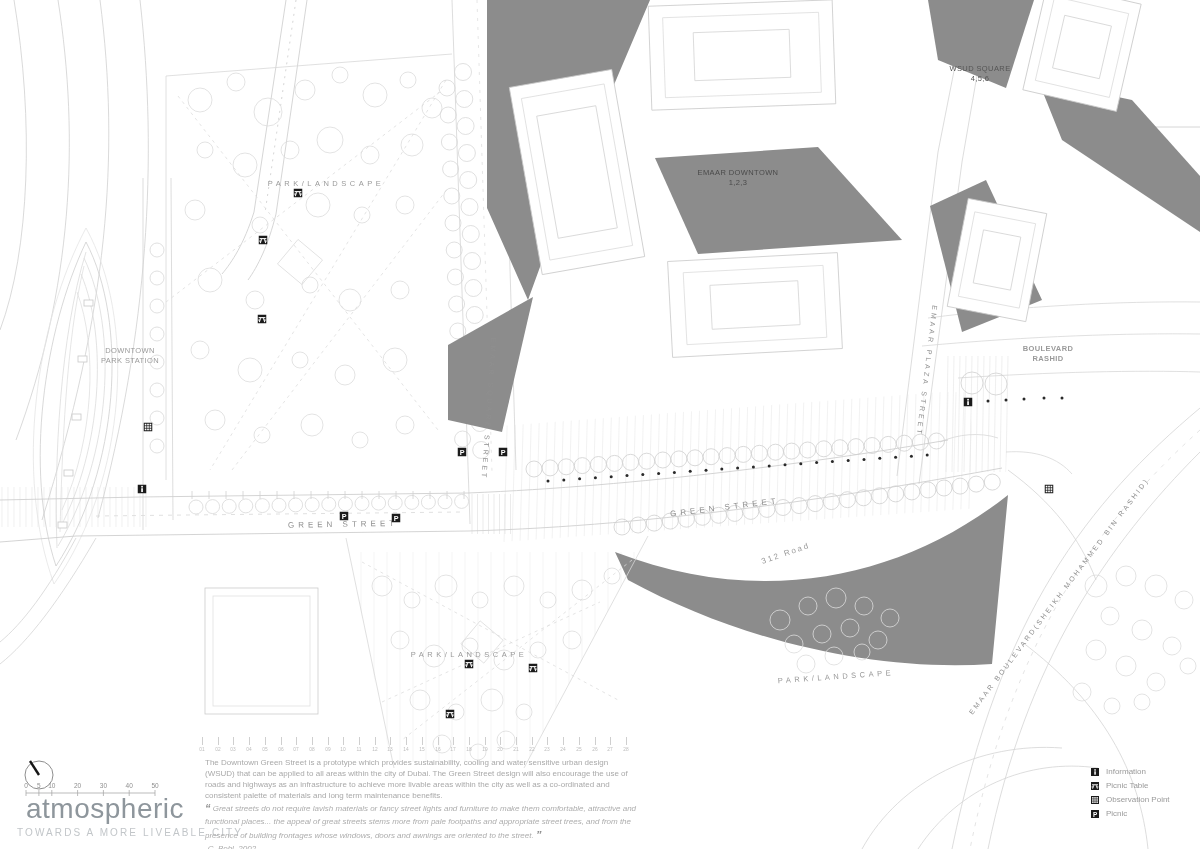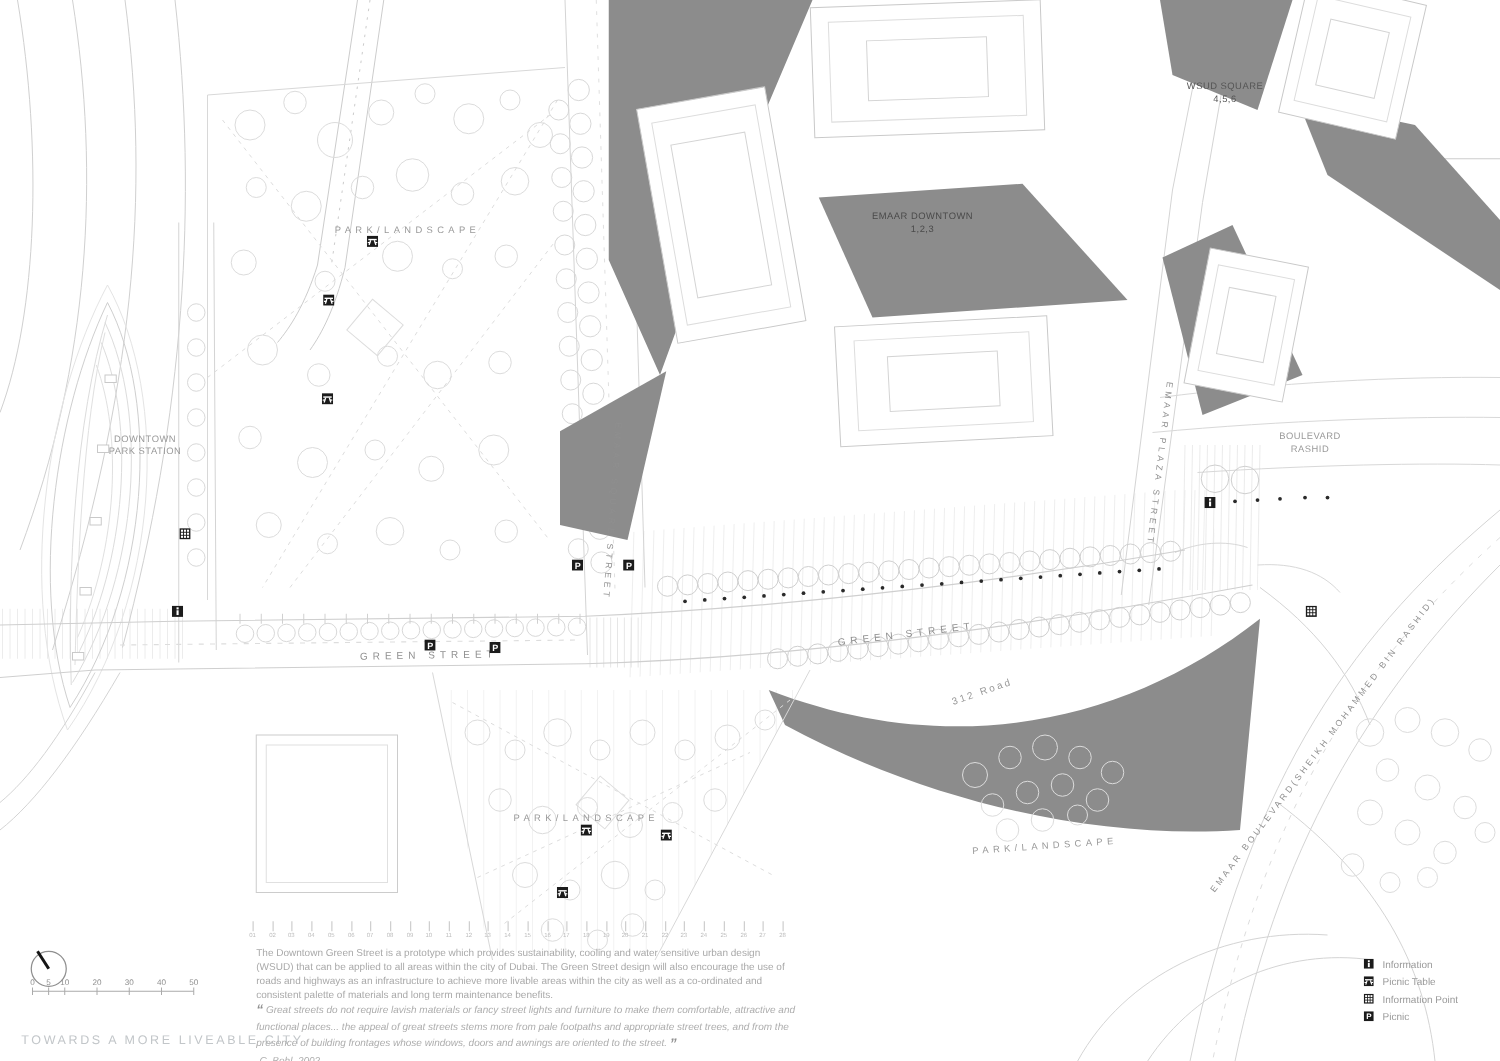--- a/index.html
+++ b/index.html
@@ -15,21 +15,21 @@
   .logo-tag{position:absolute;left:17px;top:827px;font-size:10px;color:#c2c6c9;letter-spacing:2.1px;}
   .descr{position:absolute;left:205px;top:757px;width:428px;font-size:8px;line-height:1.38;color:#a9a9a9;}
   .quote{position:absolute;left:205px;top:801px;width:438px;font-size:8px;line-height:1.4;color:#adadad;}
   .qtext{font-style:italic;}
   .qmark{font-weight:bold;font-style:italic;font-size:11px;color:#8f8f8f;vertical-align:-1px;}
   .qattr{font-style:italic;color:#adadad;}
   .ruler{position:absolute;left:198px;top:737px;width:436px;height:17px;}
   .ruler .tick{position:absolute;top:0;width:1px;height:8px;background:#cfcfcf;}
   .ruler .num{position:absolute;top:9px;width:14px;margin-left:-7px;text-align:center;font-size:6px;color:#bdbdbd;transform:scale(0.8);}
   .legend{position:absolute;left:1091px;top:767px;}
-  .legend-row{display:flex;align-items:flex-start;margin-bottom:5px;height:9px;}
+  .legend-row{display:flex;align-items:flex-end;margin-bottom:5px;height:9px;}
   .legend-label{font-size:8px;color:#9a9a9a;margin-left:7px;}
 </style>
 </head>
 <body>
 
 <div class="sheet">
 
   <svg class="layer" id="plan-svg" width="1200" height="849" viewBox="0 0 1200 849">
     <defs>
       <clipPath id="clip-median">
@@ -615,33 +615,33 @@
         <text x="129.2" y="788" font-size="6.5" fill="#8f8f8f" text-anchor="middle" font-family="Liberation Sans,sans-serif">40</text>
         <line x1="155" y1="790" x2="155" y2="796" stroke="#aaaaaa" stroke-width="0.8"></line>
         <text x="155" y="788" font-size="6.5" fill="#8f8f8f" text-anchor="middle" font-family="Liberation Sans,sans-serif">50</text>
       </g>
   </svg>
 
   <div class="layer" id="labels-layer">
       <div class="plan-label" style="left: 326px; top: 184px; font-size: 7.5px; letter-spacing: 3.5px; color: rgb(154, 154, 154); transform: translate(-50%, -50%) rotate(0deg);">
         <div>PARK/LANDSCAPE</div>
       </div>
-      <div class="plan-label" style="left: 116px; top: 356px; font-size: 7.5px; letter-spacing: 0.4px; color: rgb(154, 154, 154); transform: translate(-50%, -50%) rotate(0deg);">
+      <div class="plan-label" style="left: 130px; top: 356px; font-size: 7.5px; letter-spacing: 0.4px; color: rgb(154, 154, 154); transform: translate(-50%, -50%) rotate(0deg);">
         <div>DOWNTOWN</div>
         <div>PARK STATION</div>
       </div>
       <div class="plan-label" style="left: 738px; top: 178px; font-size: 7.5px; letter-spacing: 0.4px; color: rgb(74, 74, 74); transform: translate(-50%, -50%) rotate(0deg);">
         <div>EMAAR DOWNTOWN</div>
         <div>1,2,3</div>
       </div>
       <div class="plan-label" style="left: 980px; top: 74px; font-size: 7.5px; letter-spacing: 0.4px; color: rgb(85, 85, 85); transform: translate(-50%, -50%) rotate(0deg);">
         <div>WSUD SQUARE</div>
         <div>4,5,6</div>
       </div>
-      <div class="plan-label" style="left: 1048px; top: 354px; font-size: 7.5px; letter-spacing: 0.4px; color: rgb(154, 154, 154); transform: translate(-50%, -50%) rotate(0deg);">
+      <div class="plan-label" style="left: 1048px; top: 354px; font-size: 7.5px; letter-spacing: 0.4px; color: rgb(154, 154, 154); transform: translate(-50%, -50%) rotate(0deg); font-weight: bold;">
         <div>BOULEVARD</div>
         <div>RASHID</div>
       </div>
       <div class="plan-label" style="left: 489px; top: 409px; font-size: 7px; letter-spacing: 3px; color: rgb(143, 143, 143); transform: translate(-50%, -50%) rotate(94deg);">
         <div>EMAAR SQUARE STREET</div>
       </div>
       <div class="plan-label" style="left: 927px; top: 371px; font-size: 7px; letter-spacing: 3px; color: rgb(143, 143, 143); transform: translate(-50%, -50%) rotate(97deg);">
         <div>EMAAR PLAZA STREET</div>
       </div>
       <div class="plan-label" style="left: 343px; top: 525px; font-size: 8px; letter-spacing: 4px; color: rgb(143, 143, 143); transform: translate(-50%, -50%) rotate(-1deg);">
@@ -786,20 +786,21 @@
           <rect width="8" height="8" fill="#1b1b1b"></rect>
           <rect x="1" y="2.3" width="6" height="1" fill="#fff"></rect>
           <line x1="2.7" y1="3.3" x2="1.6" y2="6.7" stroke="#fff" stroke-width="0.9"></line>
           <line x1="5.3" y1="3.3" x2="6.4" y2="6.7" stroke="#fff" stroke-width="0.9"></line>
           <rect x="0.6" y="4.5" width="1.7" height="0.9" fill="#fff"></rect>
           <rect x="5.7" y="4.5" width="1.7" height="0.9" fill="#fff"></rect>
         </svg>
       </div>
     </div>
 
+  <div class="logo-word">atmospheric</div>
   <div class="logo-tag">TOWARDS A MORE LIVEABLE CITY</div>
 
   <div class="ruler" id="ruler">
       <div class="tick" style="left: 4px;"></div>
       <div class="num" style="left: 4px;">01</div>
       <div class="tick" style="left: 19.7px;"></div>
       <div class="num" style="left: 19.7px;">02</div>
       <div class="tick" style="left: 35.4px;"></div>
       <div class="num" style="left: 35.4px;">03</div>
       <div class="tick" style="left: 51.1px;"></div>
@@ -895,21 +896,21 @@
             <rect x="3.25" y="1.1" width="1.5" height="1.5" fill="#fff"></rect>
             <rect x="5.4" y="1.1" width="1.5" height="1.5" fill="#fff"></rect>
             <rect x="1.1" y="3.25" width="1.5" height="1.5" fill="#fff"></rect>
             <rect x="3.25" y="3.25" width="1.5" height="1.5" fill="#fff"></rect>
             <rect x="5.4" y="3.25" width="1.5" height="1.5" fill="#fff"></rect>
             <rect x="1.1" y="5.4" width="1.5" height="1.5" fill="#fff"></rect>
             <rect x="3.25" y="5.4" width="1.5" height="1.5" fill="#fff"></rect>
             <rect x="5.4" y="5.4" width="1.5" height="1.5" fill="#fff"></rect>
           </svg>
         </span>
-        <span class="legend-label">Information Point</span>
+        <span class="legend-label">Observation Point</span>
       </div>
       <div class="legend-row">
         <span style="line-height: 0;">
           <svg width="8" height="8" viewBox="0 0 8 8">
             <rect width="8" height="8" fill="#1b1b1b"></rect>
             <text x="4.1" y="6.5" font-size="6.4" font-weight="bold" fill="#fff" text-anchor="middle" font-family="Liberation Sans,sans-serif">P</text>
           </svg>
         </span>
         <span class="legend-label">Picnic</span>
       </div>

